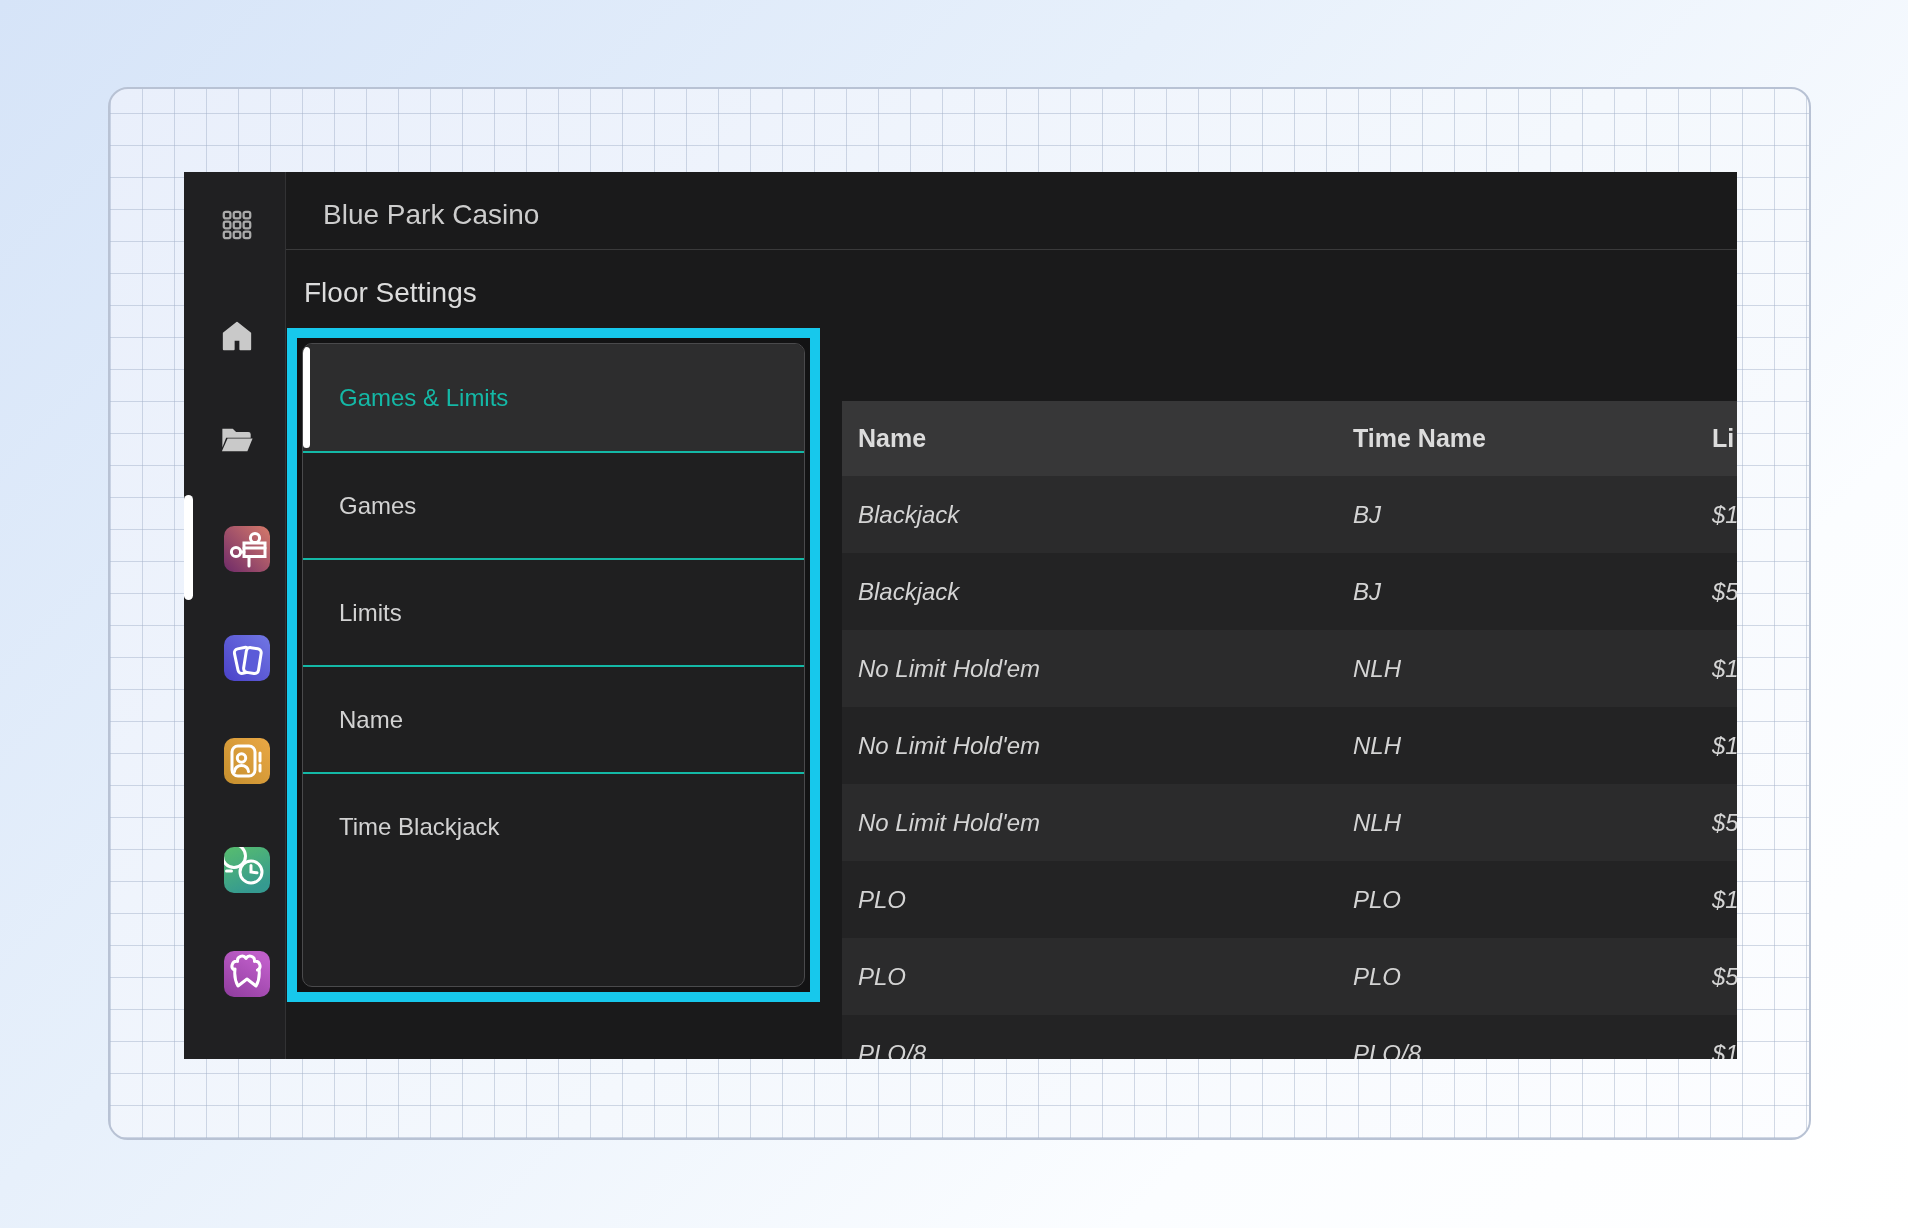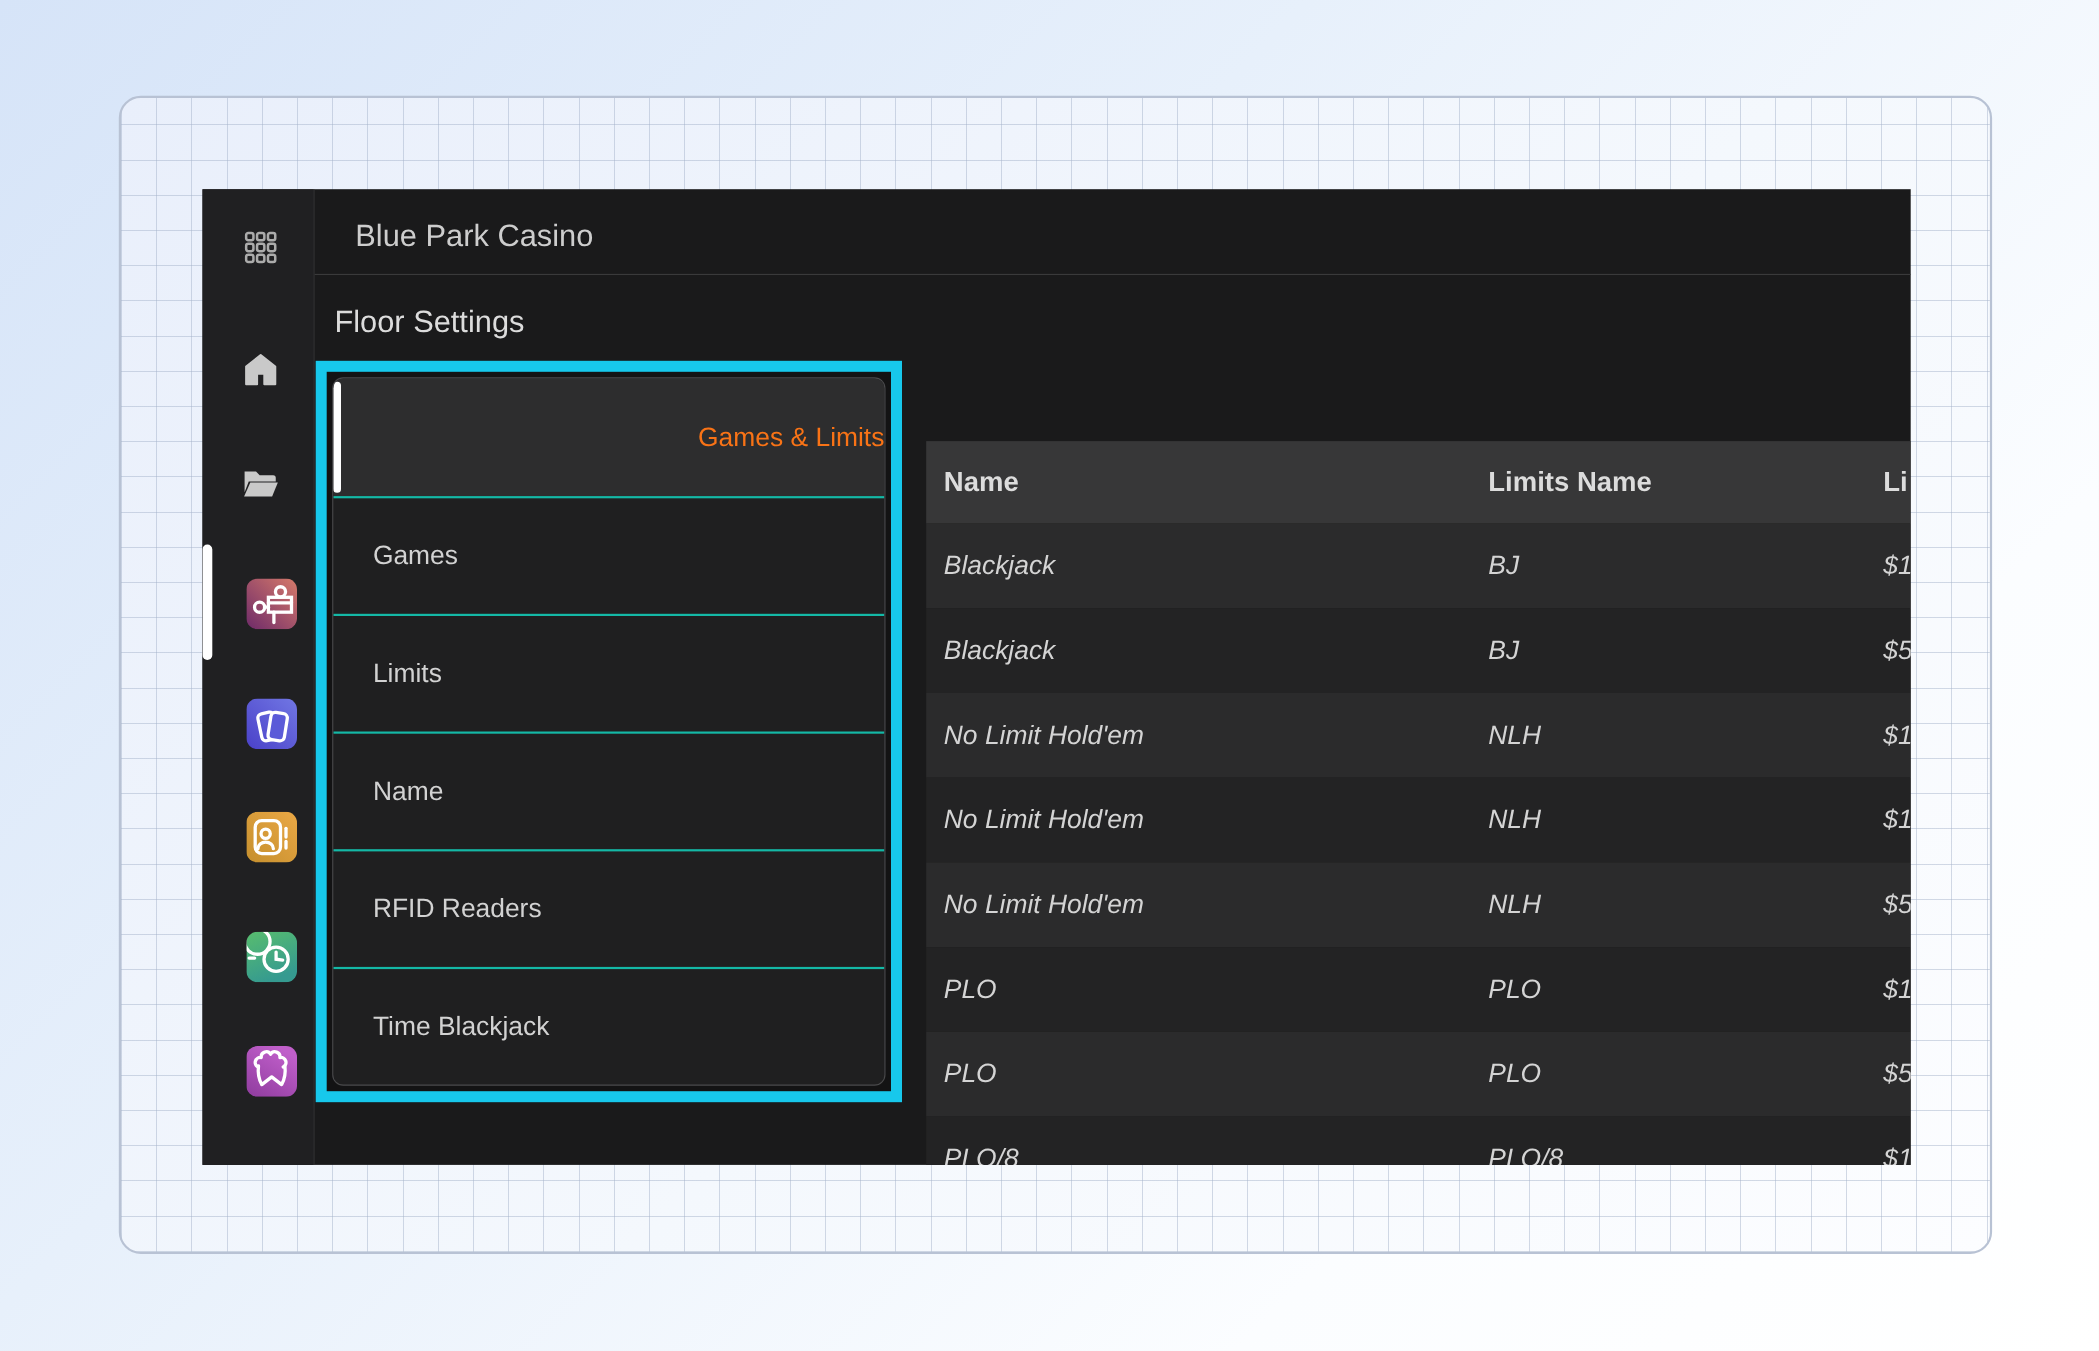--- a/index.html
+++ b/index.html
@@ -36,21 +36,21 @@
 
   
   .highlight { left:103px; top:156px; width:533px; height:674px;
     border:10px solid #17C8EC; background:#131314; padding:5px; }
   .menu-panel { width:100%; height:100%; background:#1f1f20;
     border:1px solid #4a4a4c; border-radius:10px; overflow:hidden;
     display:grid; grid-template-rows:repeat(6,1fr); }
   .menu-item { position:relative; display:flex; align-items:center; padding-left:36px;
     font-size:24px; color:#d2d2d2; border-top:2px solid #14b8a6; cursor:pointer; }
   .menu-item:first-child { border-top:none; }
-  .menu-item.selected { background:#2d2d2e; color:#f97316;justify-content:flex-end; }
+  .menu-item.selected { background:#2d2d2e; color:#14b8a6; }
   .sel-bar { position:absolute; left:0; top:3px; bottom:3px; width:7px;
     background:#ffffff; border-radius:4px; }
 
   
   .gtable { left:658px; top:229px; width:895px; }
   .trow, .thead { position:relative; width:100%;padding-left:24px; }
   .thead { height:75px; background:#373738; font-weight:bold; font-size:25px; color:#dcdcdc; }
   .thead span { position:absolute; top:0; line-height:75px; white-space:nowrap; }
   .trow { height:77px; font-size:24px; color:#d4d4d4; cursor:pointer; }
   .trow span { position:absolute; top:0; line-height:77px; white-space:nowrap;font-style:italic; }
@@ -205,32 +205,29 @@
       <div class="menu-item">
         <span>Games</span>
       </div>
       <div class="menu-item">
         <span>Limits</span>
       </div>
       <div class="menu-item">
         <span>Name</span>
       </div>
       <div class="menu-item">
-        <span>RFID Readers</span>
-      </div>
-      <div class="menu-item">
         <span>Time Blackjack</span>
       </div>
     </div>
   </div>
 
   <div class="abs gtable">
     <div class="thead">
       <span class="c1">Name</span>
-      <span class="c2">Limits Name</span>
+      <span class="c2">Time Name</span>
       <span class="c3">Li</span>
     </div>
     <div class="trow">
       <span class="c1">Blackjack</span>
       <span class="c2">BJ</span>
       <span class="c3">$1</span>
     </div>
     <div class="trow">
       <span class="c1">Blackjack</span>
       <span class="c2">BJ</span>

